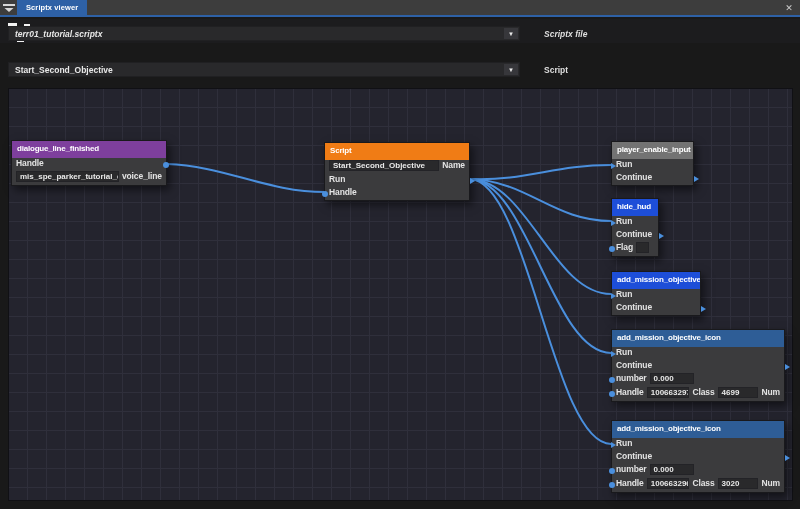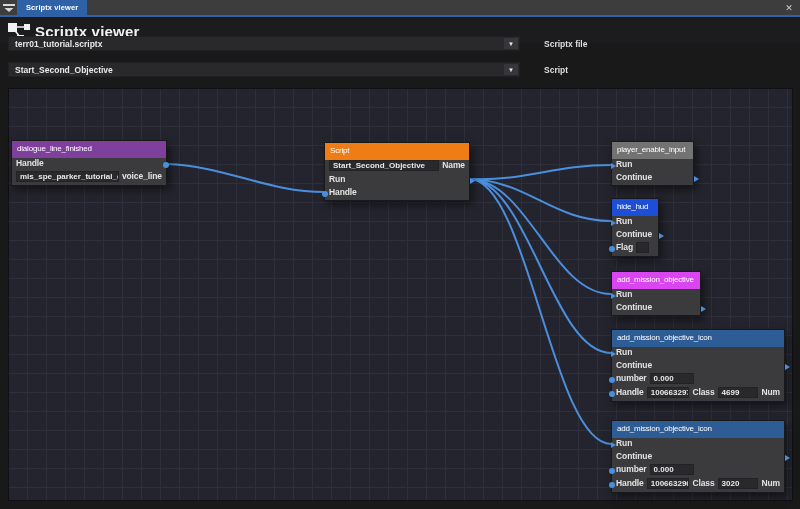--- a/index.html
+++ b/index.html
@@ -15,42 +15,42 @@
   .close-btn { margin-left:auto; width:22px; height:15px; color:#cdcdcd; font-size:9px;
     display:flex; align-items:center; justify-content:center; }
 
   
   .app-header { position:absolute; left:0; top:19px; width:800px; height:24px;
     display:flex; align-items:center; padding-left:7px; background:#1c1c1e; }
   .app-title { color:#f2f2f2; font-size:15px; font-weight:bold; margin-left:3px; letter-spacing:.2px; }
 
   
   .ctl-row { position:absolute; left:8px; height:15px; display:flex; align-items:center; }
-  .ctl-row.r1 { top:36px; } .ctl-row.r2 { top:62px; }
+  .ctl-row.r1 { top:26px;font-style:italic; } .ctl-row.r2 { top:62px; }
   .select { width:512px; height:15px; background:#29292b; border:1px solid #202022;
     display:flex; align-items:center; color:#e8e8e8; font-size:8.5px; font-weight:bold;
     padding-left:6px; position:relative; }
   .select .arrow-box { position:absolute; right:1px; top:1px; width:14px; height:11px;
     background:#37373b; color:#e8e8e8; font-size:6px; display:flex; align-items:center; justify-content:center; }
   .ctl-label { color:#dedede; font-size:8.5px; font-weight:bold; margin-left:24px; }
 
   
   .canvas { position:absolute; left:8px; top:88px; width:785px; height:413px;
     background-color:#24242e; border:1px solid #101014;
     background-image:linear-gradient(#2f2f3b 1px, transparent 1px),
                      linear-gradient(90deg,#2f2f3b 1px, transparent 1px);
     background-size:19px 19px; background-position:-1px -1px; }
   #wires { position:absolute; left:0; top:0; width:783px; height:411px; z-index:1; }
   #nodes { position:absolute; left:0; top:0; width:783px; height:411px; z-index:2; }
 
   
   .node { position:absolute; background:#3b3b3d; border:1px solid #19191c;
     box-shadow:3px 4px 8px rgba(0,0,0,.5); color:#e3e3e3; }
   .node-header { height:17px; line-height:16px; padding:0 5px; color:#fff;
-    font-size:8px; font-weight:normal; letter-spacing:-.2px; white-space:nowrap; overflow:hidden; }
+    font-size:8px; font-weight:bold; letter-spacing:-.2px; white-space:nowrap; overflow:hidden; }
   .node-row { position:relative; height:13px; display:flex; align-items:flex-start;
     gap:3px; padding:0 4px; font-size:8.5px; font-weight:bold; white-space:nowrap; }
   .node-row.tall { height:14px; }
   .lbl { color:#e3e3e3; letter-spacing:-.1px; }
   .lbl.push { margin-left:auto; }
   .vbox { display:inline-block; background:#29292b; border:1px solid #232327; height:11px;
     line-height:9px; padding:0 3px; overflow:hidden; color:#e8e8e8; font-size:8px; }
 
   .port { position:absolute; top:50%; transform:translateY(-50%); }
   .in-flow  { left:-1px; width:0; height:0; border-top:3.5px solid transparent;
@@ -162,21 +162,21 @@
           <span class="lbl">Continue</span>
           <span class="port out-flow"></span>
         </div>
         <div class="node-row tall">
           <span class="port in-dot"></span>
           <span class="lbl">Flag</span>
           <span class="vbox" style="width: 13px;"></span>
         </div>
       </div>
       <div class="node" style="left: 602px; top: 182px; width: 90px;">
-        <div class="node-header" style="background: #d946ef;">add_mission_objective</div>
+        <div class="node-header" style="background: #1d4ed8;">add_mission_objective</div>
         <div class="node-row">
           <span class="port in-flow"></span>
           <span class="lbl">Run</span>
         </div>
         <div class="node-row">
           <span class="lbl">Continue</span>
           <span class="port out-flow"></span>
         </div>
       </div>
       <div class="node" style="left: 602px; top: 240px; width: 174px;">

